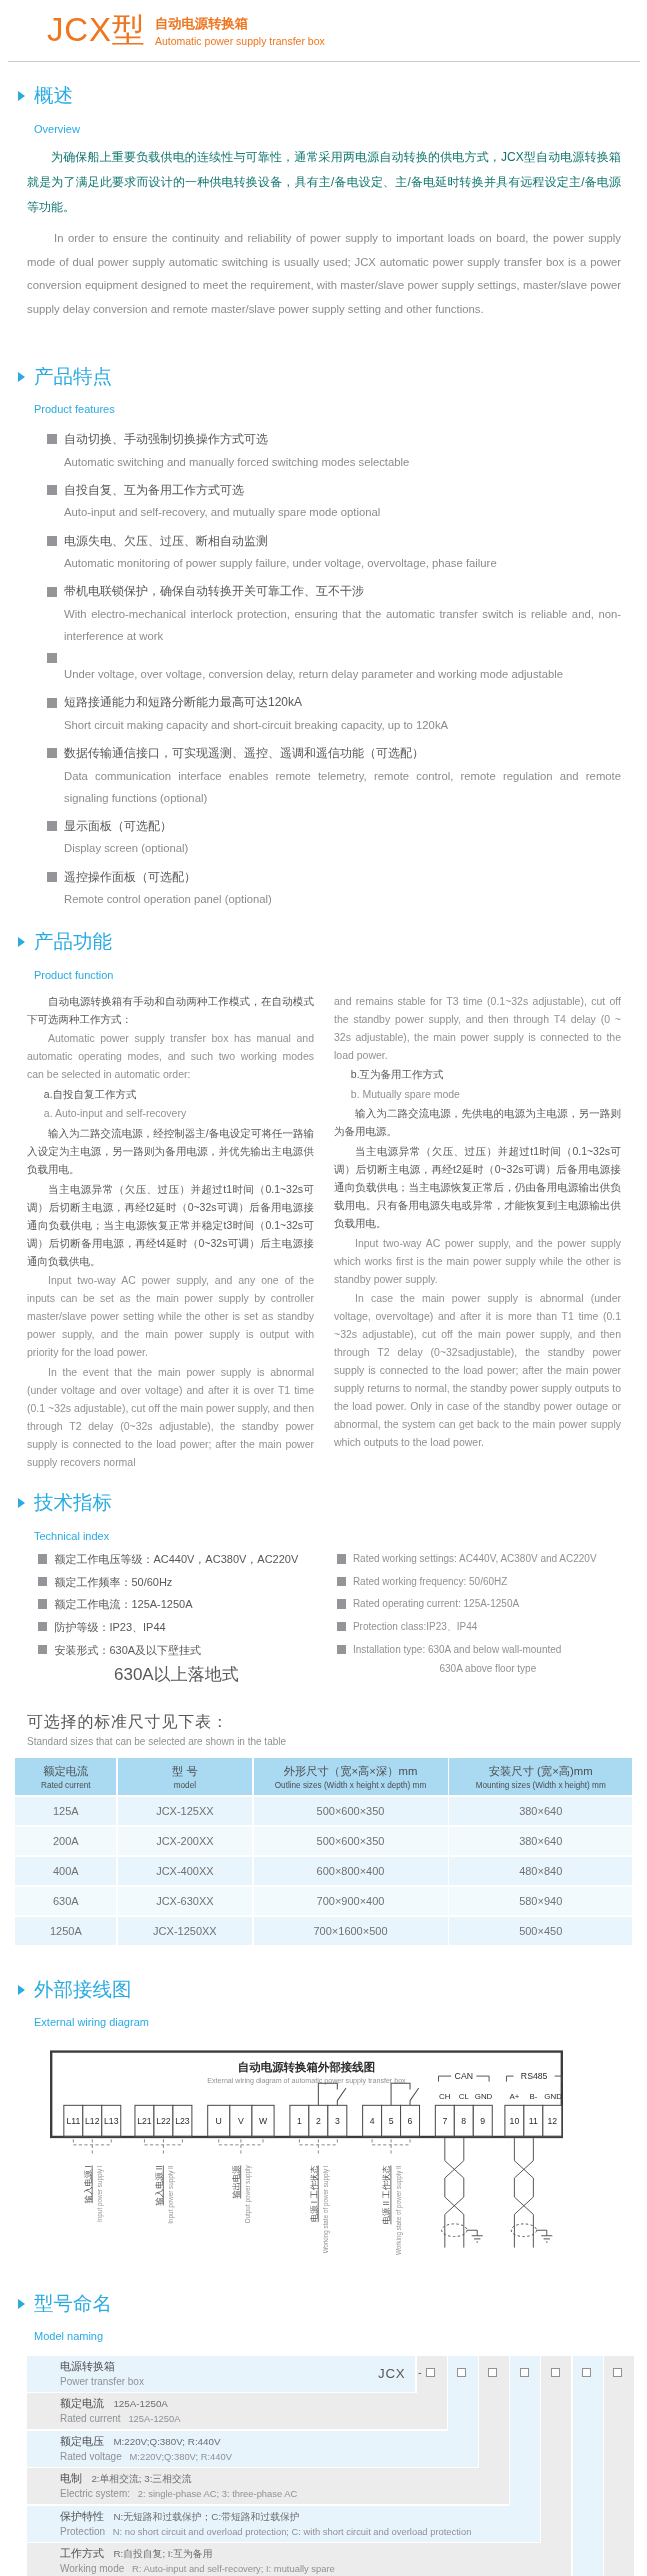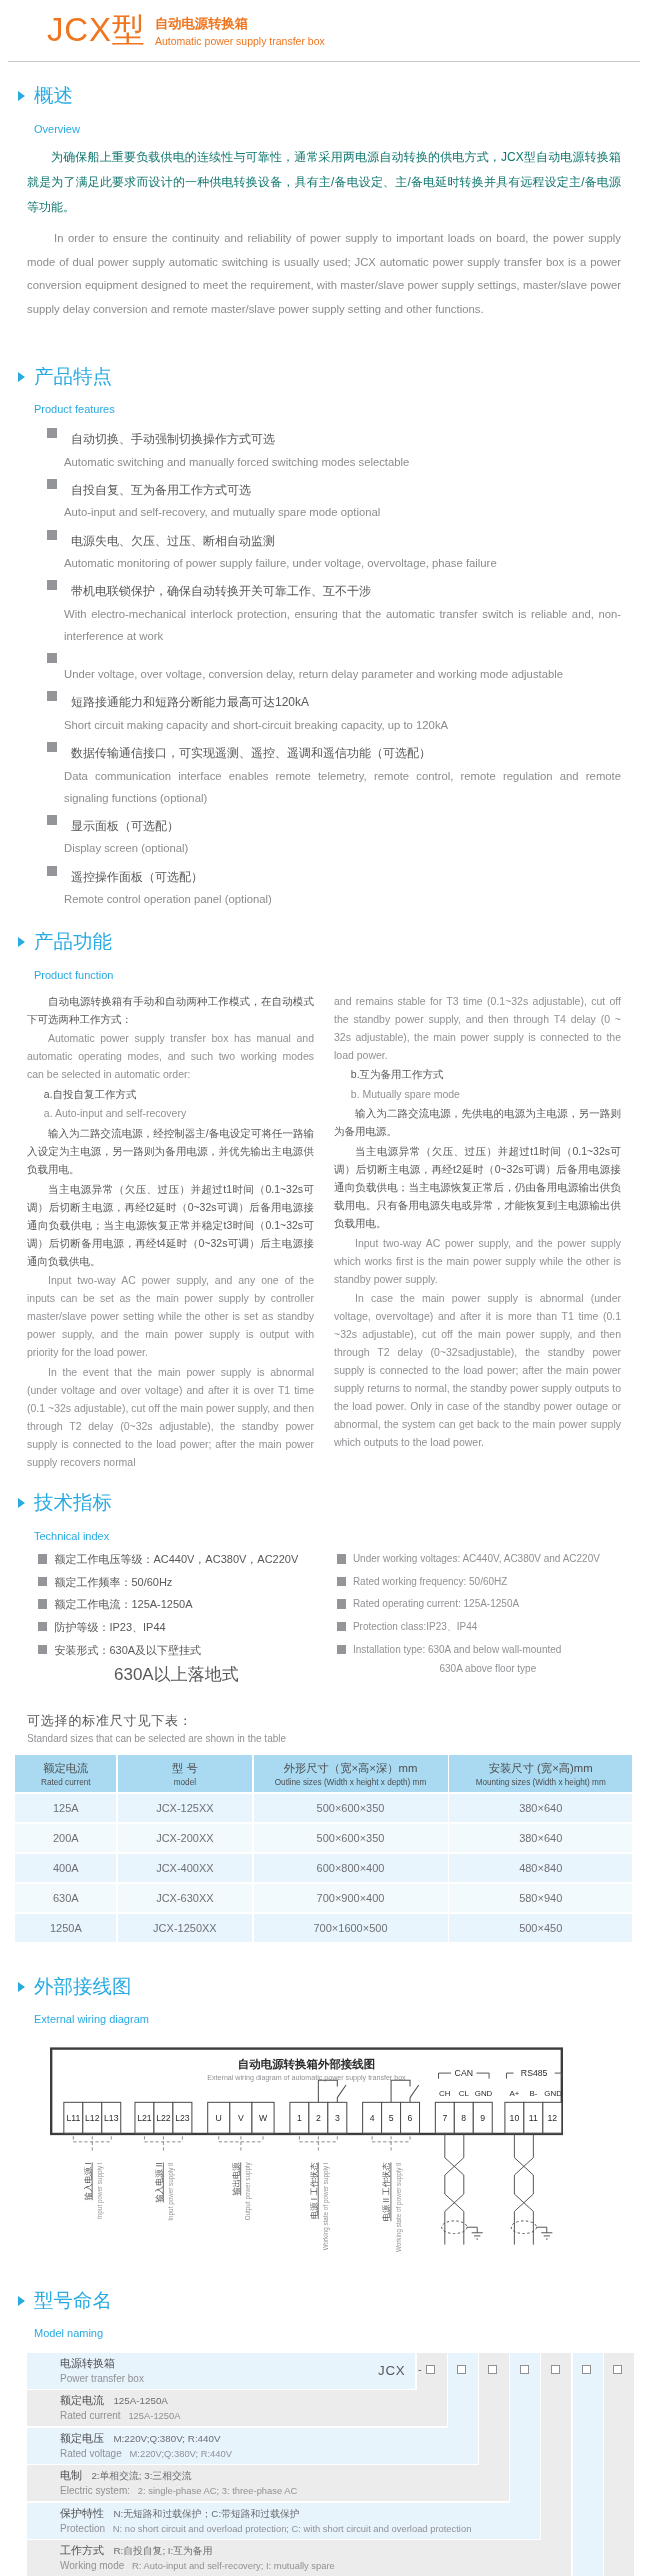--- a/index.html
+++ b/index.html
@@ -16,21 +16,21 @@
 .sec-head{display:flex;gap:9.4px;margin-left:-9.4px}
 .tri{width:0;height:0;border-left:7.8px solid #29abe2;border-top:5.5px solid transparent;border-bottom:5.5px solid transparent;margin-top:7px;flex:none}
 .sec-head h2{font-size:19.5px;color:#29abe2;font-weight:500;line-height:1.15}
 .sec-head .sub{font-size:11px;color:#29abe2;margin-top:16px}
 
 .ov-zh{margin-top:10px;font-size:12px;line-height:25px;color:#0f766e;text-align:justify;text-indent:2em}
 .ov-en{margin-top:7.8px;font-size:11.3px;line-height:23.4px;color:#8a8c8e;text-align:justify;text-indent:2.4em}
 
 .feat{margin:12.5px 0 0 20px}
 .feat .item{margin-bottom:6.2px}
-.feat .zh{display:flex;align-items:flex-start;gap:14px;font-size:12px;color:#57585a;line-height:22.6px}
+.feat .zh{display:flex;align-items:center;gap:7px;font-size:12px;color:#57585a;line-height:22.6px}
 .sq{width:10px;height:10px;background:#939598;flex:none}
 .feat .en{margin-left:17px;font-size:11.3px;color:#8a8c8e;line-height:22px;text-align:justify}
 
 .cols{display:flex;gap:20px;margin-top:11px}
 .col{flex:1;min-width:0}
 .col p{font-size:10.5px;line-height:18px;text-align:justify;margin-bottom:1.6px}
 .col p.zh{color:#57585a}
 .col p.en{color:#8f9194}
 .col p.ind{text-indent:2em}
 .col p.sub{text-indent:1.6em}
@@ -39,21 +39,21 @@
 .tech{flex:1}
 .tech .li{display:flex;gap:7px;margin-bottom:6.2px}
 .tech .li .sq{margin-top:3.1px;width:9.4px;height:9.4px}
 .tech.zh .li{font-size:11px;color:#57585a;line-height:16.4px}
 .tech.en .li{font-size:10px;color:#8f9194;line-height:16.4px}
 .tech .l2{margin-left:76px;margin-top:-1.6px;margin-bottom:6.2px}
 .tech.zh .l2{font-size:17px;color:#57585a}
 .tech.en .l2{margin-left:103px;font-size:10px;color:#8f9194}
 
 .sizes-intro{margin-top:20px}
-.sizes-intro .zh{font-size:13px;color:#57585a;letter-spacing:0.8px}
+.sizes-intro .zh{font-size:16px;color:#57585a;letter-spacing:0.8px}
 .sizes-intro .en{font-size:10px;color:#8f9194;margin-top:3.1px}
 .tbl{margin:11px 0 0 -11.7px;width:617px;display:grid;grid-template-columns:101px 134px 194px 1fr;gap:1.6px;background:#fff}
 .cellh{background:#a9daf1;text-align:center;padding:6.2px 1.6px 5.5px;color:#4d4e50}
 .cellh .zh{font-size:11.3px}
 .cellh .en{font-size:8.2px;margin-top:1.6px}
 .cell{text-align:center;font-size:11px;color:#6f7174;padding:8.6px 0 7.8px}
 .r-odd{background:#e9f5fc}
 .r-even{background:#f3fafd}
 
 .wiring-wrap{margin:22px 0 0 22px}
@@ -231,21 +231,21 @@
           </div>
         <div class="li">
             <span class="sq"></span>
             <span>安装形式：630A及以下壁挂式</span>
           </div>
         <div class="l2">630A以上落地式</div>
       </div>
       <div class="tech en">
         <div class="li">
             <span class="sq"></span>
-            <span>Under working voltages: AC440V, AC380V and AC220V</span>
+            <span>Rated working settings: AC440V, AC380V and AC220V</span>
           </div>
         <div class="li">
             <span class="sq"></span>
             <span>Rated working frequency: 50/60HZ</span>
           </div>
         <div class="li">
             <span class="sq"></span>
             <span>Rated operating current: 125A-1250A</span>
           </div>
         <div class="li">

